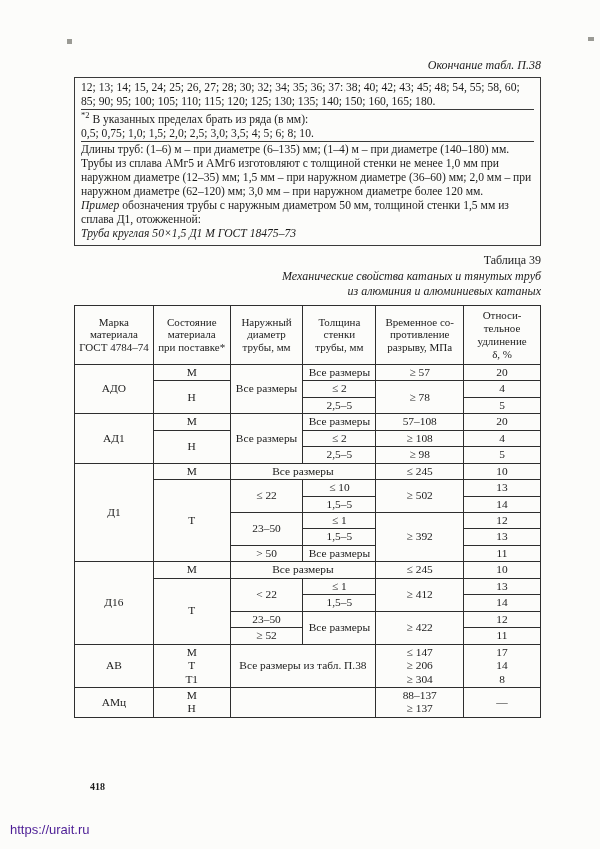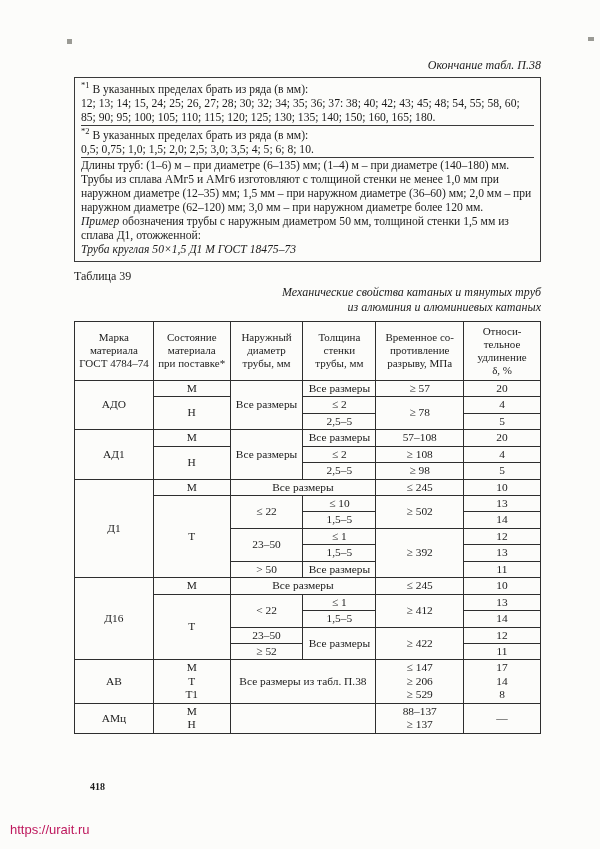--- a/index.html
+++ b/index.html
@@ -11,55 +11,54 @@
   .main{position:absolute;left:66px;top:58px;width:467px;padding-left:8px;}
   .header-note{text-align:right;font-style:italic;font-size:12px;height:16px;}
   .notes-box{
     border:1px solid #3a3a3a;margin-top:3px;padding:3px 6px 4px 6px;
     font-size:11.6px;line-height:1.21;
   }
   .notes-box p{margin:0;}
   .fn-marker{vertical-align:super;font-size:8.5px;line-height:1;}
   .ruled{border-top:1px solid #3a3a3a;margin-top:2px;padding-top:1px;}
   .italic{font-style:italic;}
-  .tbl-caption{text-align:left;font-size:12px;margin-top:7px;height:15px;}
+  .tbl-caption{text-align:right;font-size:12px;margin-top:7px;height:15px;}
   .tbl-title{text-align:right;font-style:italic;font-size:12px;line-height:1.25;margin-top:1px;}
   table.props{
     border-collapse:collapse;width:467px;margin-top:6px;
     font-size:11.4px;
   }
   table.props th,table.props td{
     border:1px solid #2e2e2e;text-align:center;vertical-align:middle;
     padding:1px 2px;white-space:pre-line;line-height:1.18;
     font-weight:normal;
   }
   table.props th{font-size:11px;padding:3px 1px;}
   .pgnum{position:absolute;left:90px;top:781px;font-weight:bold;font-size:10px;}
   .watermark{
     position:absolute;left:10px;top:822px;
     font-family:"Liberation Sans","DejaVu Sans",sans-serif;
-    font-size:13px;color:#be185d;
+    font-size:13px;color:#4c1d95;
   }
   .speck{position:absolute;background:#9a9a94;}
   .speck.l{left:67px;top:39px;width:5px;height:5px;}
   .speck.r{left:588px;top:37px;width:6px;height:4px;}
 </style>
 </head>
 <body>
 
 <div class="sheet">
   <div class="speck l"></div>
   <div class="speck r"></div>
 
   <div class="main">
 
     <div class="header-note">Окончание табл. П.38</div>
 
     <div class="notes-box">
-      <p><span class="fn-marker">*1</span><span> В указанных пределах брать из ряда (в мм):</span></p>
       <p>12; 13; 14; 15, 24; 25; 26, 27; 28; 30; 32; 34; 35; 36; 37: 38; 40; 42; 43; 45; 48; 54, 55; 58, 60; 85; 90; 95; 100; 105; 110; 115; 120; 125; 130; 135; 140; 150; 160, 165; 180.</p>
       <p class="ruled"><span class="fn-marker">*2</span><span> В указанных пределах брать из ряда (в мм):</span></p>
       <p>0,5;  0,75;  1,0;  1,5;  2,0;  2,5; 3,0; 3,5; 4; 5; 6; 8; 10.</p>
       <p class="ruled">Длины труб: (1–6) м – при диаметре (6–135) мм; (1–4) м – при диаметре (140–180) мм.</p>
       <p>Трубы из сплава АМг5 и АМг6 изготовляют с толщиной стенки не менее 1,0 мм при наружном диаметре (12–35) мм; 1,5 мм – при наружном диаметре (36–60) мм; 2,0 мм – при наружном диаметре (62–120) мм; 3,0 мм – при наружном диаметре более 120 мм.</p>
       <p><span class="italic">Пример</span><span> обозначения трубы с наружным диаметром 50 мм, толщиной стенки 1,5 мм из сплава Д1, отожженной:</span></p>
       <p class="italic">Труба круглая 50×1,5 Д1 М ГОСТ 18475–73</p>
     </div>
 
     <div class="tbl-caption">Таблица 39</div>
@@ -204,21 +203,21 @@
       </tr>
 
       <tr>
         <td>АВ</td>
         <td>М
 Т
 Т1</td>
         <td colspan="2">Все размеры из табл. П.38</td>
         <td>≤ 147
 ≥ 206
-≥ 529</td>
+≥ 304</td>
         <td>17
 14
 8</td>
       </tr>
 
       <tr>
         <td>АМц</td>
         <td>М
 Н</td>
         <td colspan="2"></td>

